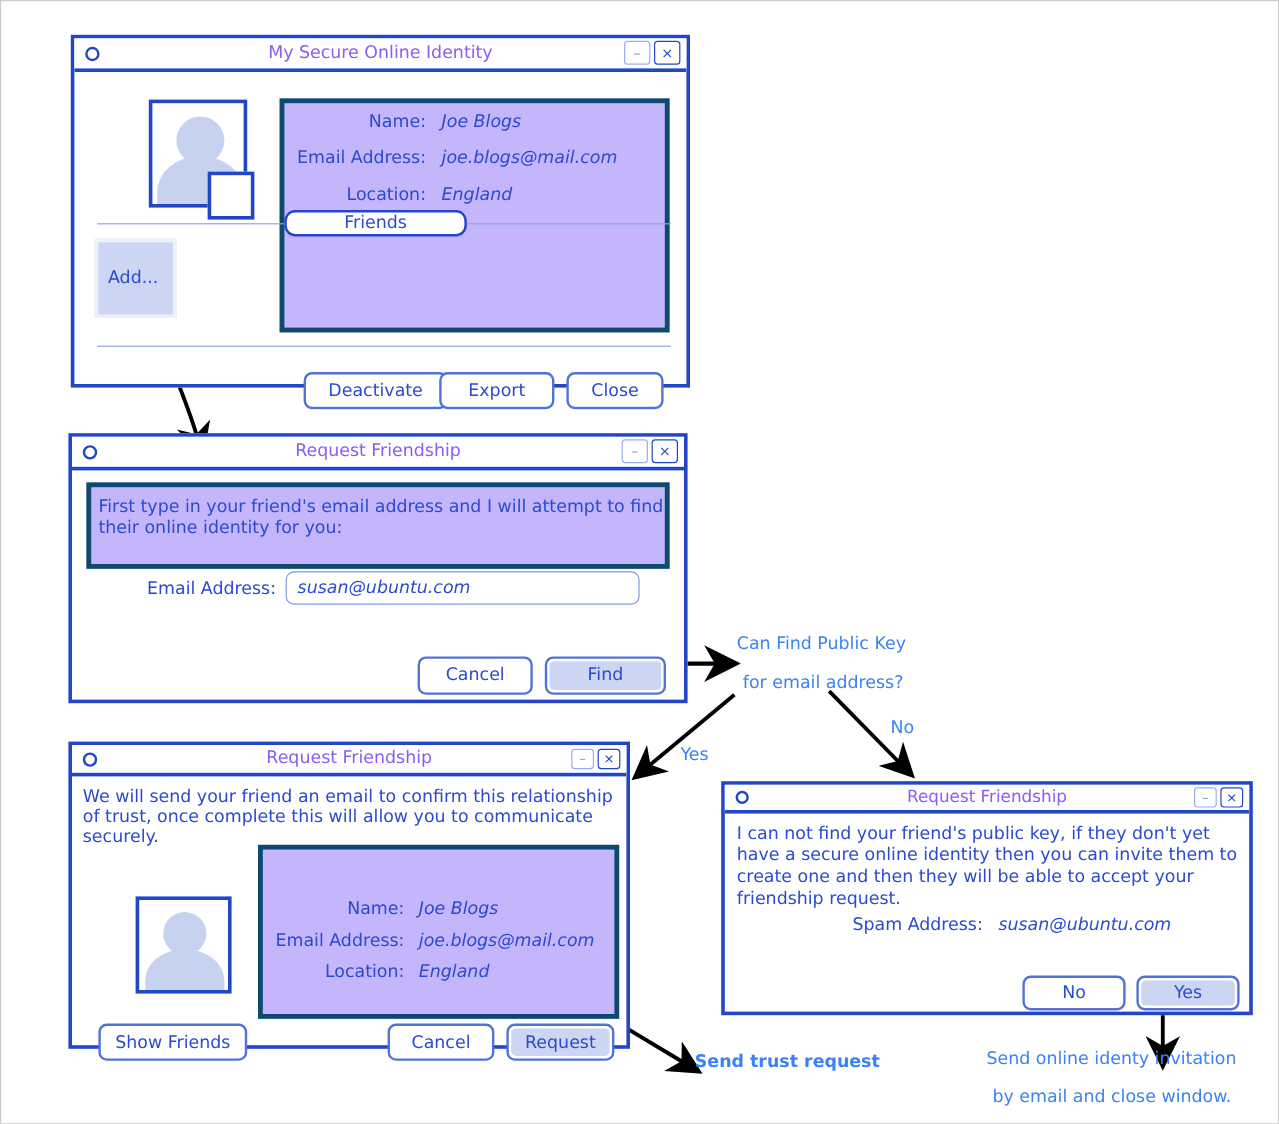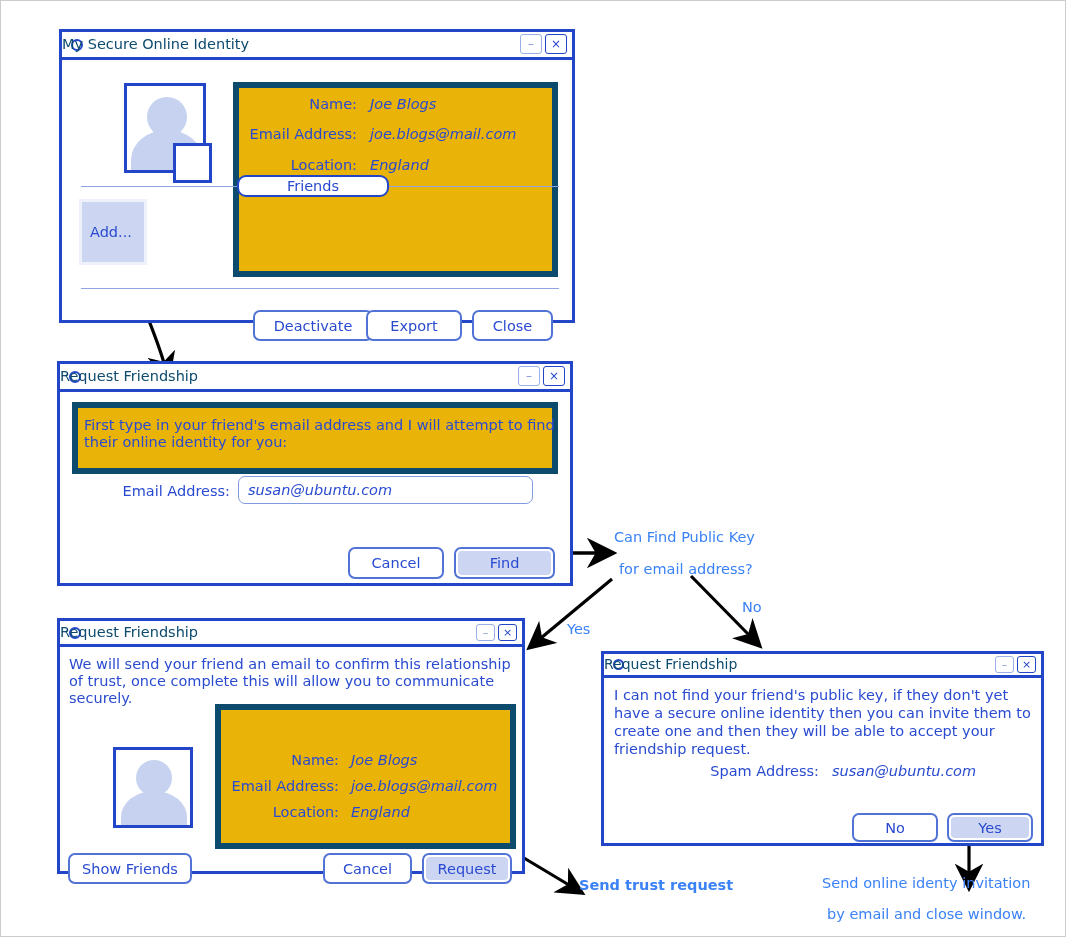--- a/index.html
+++ b/index.html
@@ -41,22 +41,23 @@
     height: 12px;
     border: 2px solid #2346c8;
     border-radius: 50%;
     margin-left: 9px;
     box-sizing: border-box;
     flex: none;
   }
   .title-text {
     position: absolute;
     left: 0; right: 0;
-    font-size: 14.5px;
-    color: #0c4a6e;
+    text-align: center;
+    font-size: 14.5px;
+    color: #8b5cf6;
     line-height: 25px;
     pointer-events: none;
   }
   .title-buttons {
     position: absolute;
     right: 5px;
     top: 2px;
     display: flex;
     gap: 3px;
   }
@@ -73,22 +74,22 @@
   }
   .tb-min { border: 1.5px solid #9bb0e8; color: #7f96d8; }
   .tb-close { border: 1.5px solid #2346c8; color: #2346c8; }
   .tb-small .tb-btn { width: 19px; height: 17px; font-size: 11px; }
 
   .wbody { position: relative; width: 100%; height: calc(100% - 28px); }
 
   
   .panel {
     position: absolute;
-    border: 6px solid #0c4a6e;
-    background: #eab308;
+    border: 4px solid #0c4a6e;
+    background: #c4b5fd;
     box-sizing: border-box;
   }
   .field-label {
     position: absolute;
     font-size: 14.5px;
     color: #2a4bd0;
     text-align: right;
     white-space: nowrap;
   }
   .field-value {
@@ -328,21 +329,21 @@
         <div class="field-label" style="left:0; top:42px; width:118px;">Name:</div>
         <div class="field-value" style="left:130px; top:42px;">Joe Blogs</div>
 
         <div class="field-label" style="left:-18px; top:68px; width:136px;">Email Address:</div>
         <div class="field-value" style="left:130px; top:68px;">joe.blogs@mail.com</div>
 
         <div class="field-label" style="left:0; top:94px; width:118px;">Location:</div>
         <div class="field-value" style="left:130px; top:94px;">England</div>
       </div>
 
-      <div class="btn" style="left:8px; top:206px; width:124px; height:31px;">Show Friends</div>
+      <div class="btn" style="left:22px; top:206px; width:124px; height:31px;">Show Friends</div>
       <div class="btn" style="left:263px; top:206px; width:89px; height:31px;">Cancel</div>
       <div class="btn default" style="left:362px; top:206px; width:90px; height:31px;">
         <span>Request</span>
       </div>
     </div>
   </div>
 
   <div class="window" style="left:600px; top:650px; width:443px; height:195px;">
     <div class="titlebar tb-small" style="height:24px;">
       <div class="title-circle" style="width:11px;height:11px;"></div>

